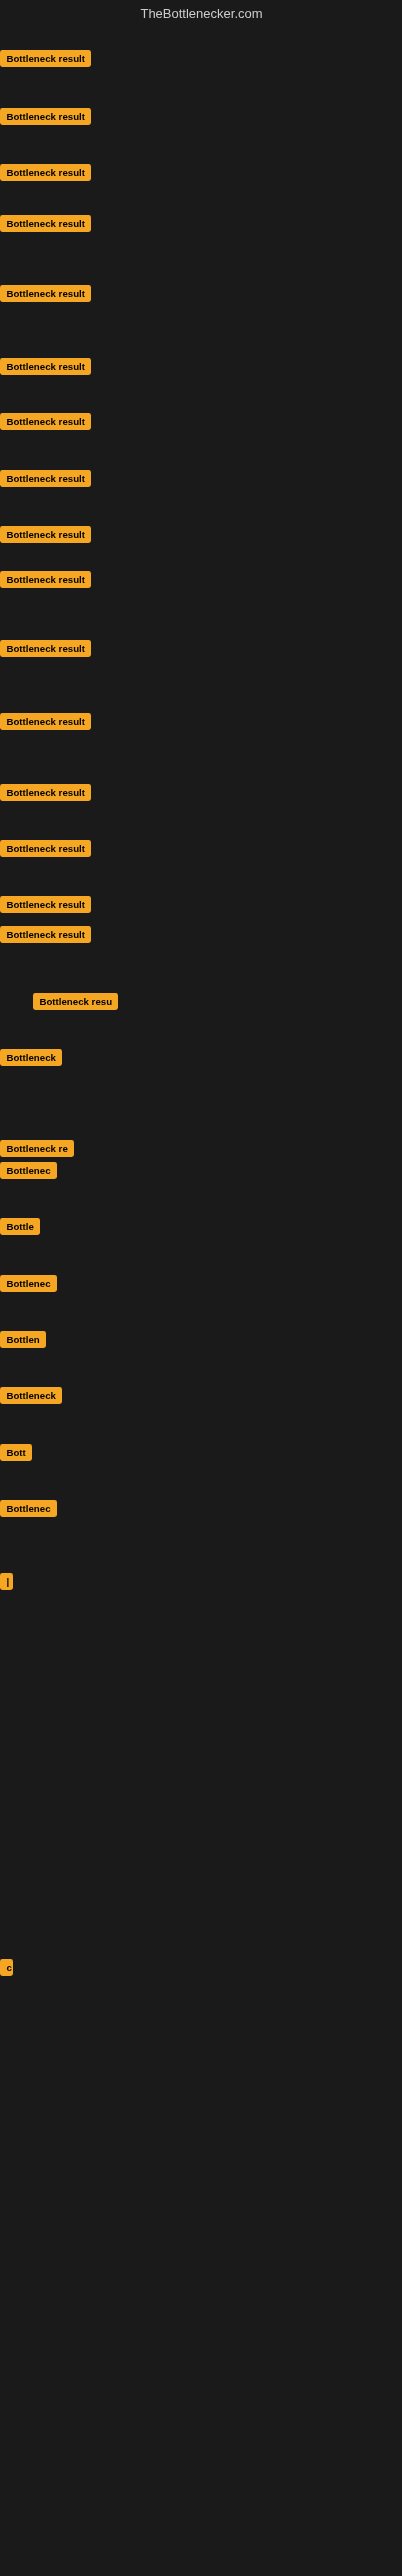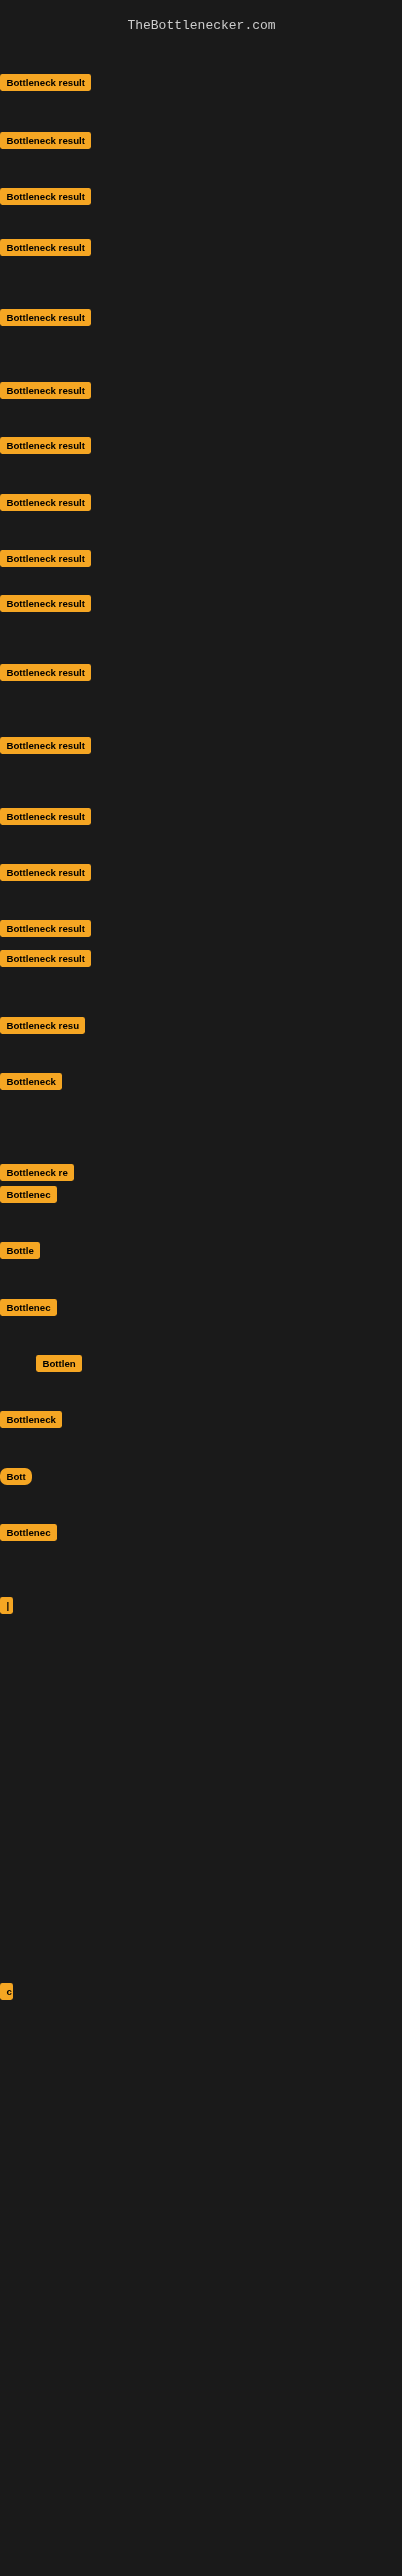--- a/index.html
+++ b/index.html
@@ -14,23 +14,22 @@
       background-color: #1a1a1a;
       font-family: Arial, sans-serif;
       position: relative;
       overflow-x: hidden;
     }
 
     .site-title {
       text-align: center;
       color: #cccccc;
       font-size: 13px;
-      padding: 18px 0;
+      padding: 6px 0;
       background-color: #1a1a1a;
-      font-family: Liberation Mono, monospace;
     }
 
     .bottleneck-badge {
       display: inline-block;
       background-color: #f5a623;
       color: #000000;
       font-size: 9.7px;
       font-weight: bold;
       padding: 3.2px 6.4px;
       border-radius: 2.4px;
@@ -59,26 +58,26 @@
     <div class="result-row" style="top: 386px;"><span class="bottleneck-badge" style="max-width: 105px;">Bottleneck result</span></div>
     <div class="result-row" style="top: 443px;"><span class="bottleneck-badge" style="max-width: 105px;">Bottleneck result</span></div>
     <div class="result-row" style="top: 499px;"><span class="bottleneck-badge" style="max-width: 105px;">Bottleneck result</span></div>
     <div class="result-row" style="top: 544px;"><span class="bottleneck-badge" style="max-width: 143px;">Bottleneck result</span></div>
     <div class="result-row" style="top: 613px;"><span class="bottleneck-badge" style="max-width: 141px;">Bottleneck result</span></div>
     <div class="result-row" style="top: 686px;"><span class="bottleneck-badge" style="max-width: 140px;">Bottleneck result</span></div>
     <div class="result-row" style="top: 757px;"><span class="bottleneck-badge" style="max-width: 105px;">Bottleneck result</span></div>
     <div class="result-row" style="top: 813px;"><span class="bottleneck-badge" style="max-width: 105px;">Bottleneck result</span></div>
     <div class="result-row" style="top: 869px;"><span class="bottleneck-badge" style="max-width: 105px;">Bottleneck result</span></div>
     <div class="result-row" style="top: 899px;"><span class="bottleneck-badge" style="max-width: 132px;">Bottleneck result</span></div>
-    <div class="result-row" style="top: 966px;"><span class="bottleneck-badge" style="max-width: 97px;">Bottleneck resu</span></div>
+    <div class="result-row" style="top: 966px;"><span class="bottleneck-badge" style="max-width: 97px; margin-left: 33px;">Bottleneck resu</span></div>
     <div class="result-row" style="top: 1022px;"><span class="bottleneck-badge" style="max-width: 72px;">Bottleneck</span></div>
     <div class="result-row" style="top: 1113px;"><span class="bottleneck-badge" style="max-width: 89px;">Bottleneck re</span></div>
     <div class="result-row" style="top: 1135px;"><span class="bottleneck-badge" style="max-width: 71px;">Bottlenec</span></div>
     <div class="result-row" style="top: 1191px;"><span class="bottleneck-badge" style="max-width: 58px;">Bottle</span></div>
     <div class="result-row" style="top: 1248px;"><span class="bottleneck-badge" style="max-width: 71px;">Bottlenec</span></div>
-    <div class="result-row" style="top: 1304px; padding-left: 36px;"><span class="bottleneck-badge" style="max-width: 64px;">Bottlen</span></div>
+    <div class="result-row" style="top: 1304px;"><span class="bottleneck-badge" style="max-width: 64px;">Bottlen</span></div>
     <div class="result-row" style="top: 1360px;"><span class="bottleneck-badge" style="max-width: 72px;">Bottleneck</span></div>
-    <div class="result-row" style="top: 1417px;"><span class="bottleneck-badge" style="max-width: 52px; border-radius: 7px;">Bott</span></div>
+    <div class="result-row" style="top: 1417px;"><span class="bottleneck-badge" style="max-width: 52px;">Bott</span></div>
     <div class="result-row" style="top: 1473px;"><span class="bottleneck-badge" style="max-width: 71px;">Bottlenec</span></div>
     <div class="result-row" style="top: 1546px;"><span class="bottleneck-badge" style="max-width: 6.4px;">|</span></div>
     <div class="result-row" style="top: 1932px;"><span class="bottleneck-badge" style="max-width: 9.7px;">c</span></div>
   </div>
 
 
 </body></html>

